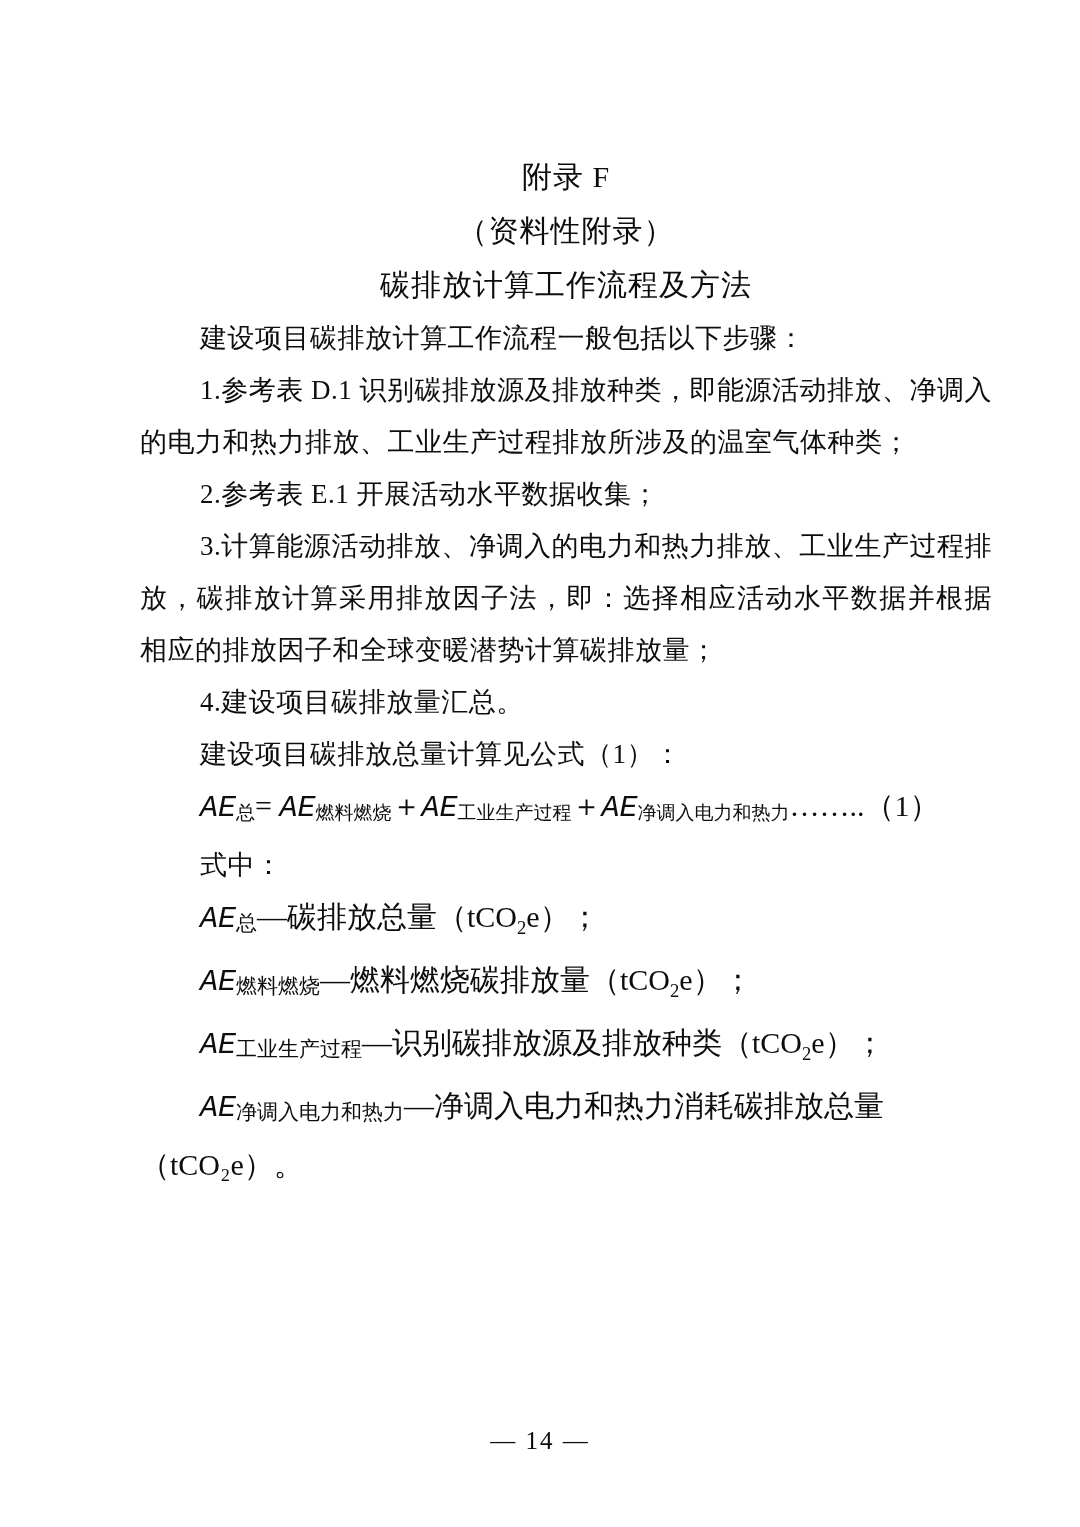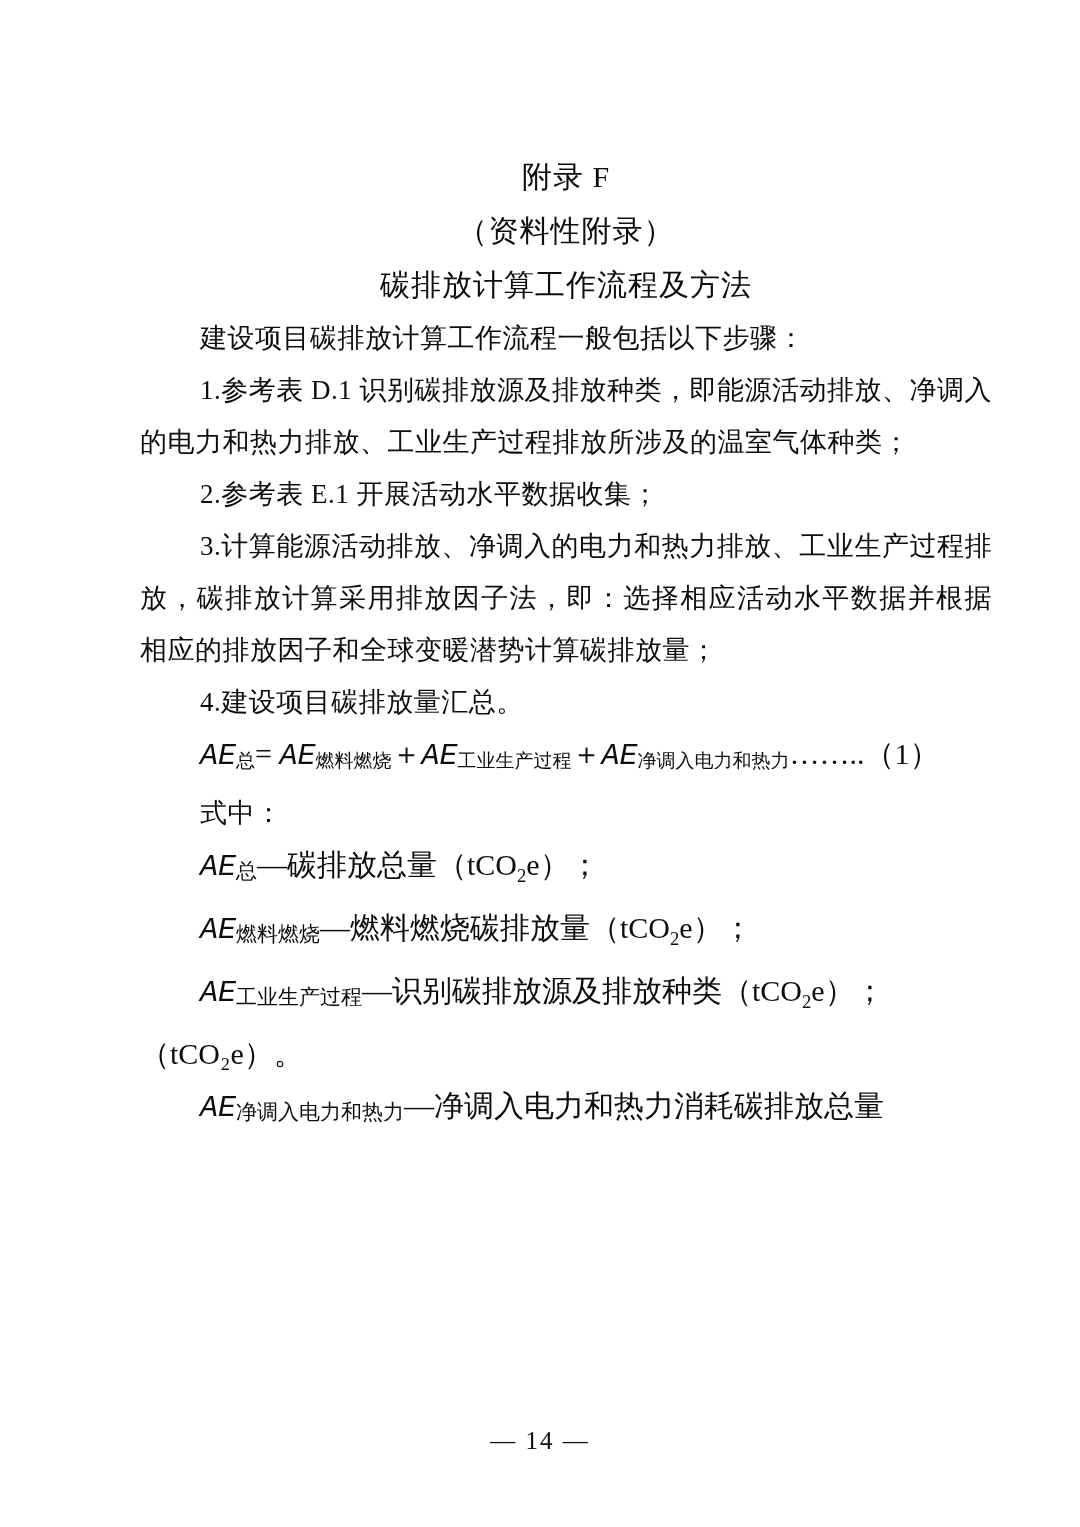--- a/index.html
+++ b/index.html
@@ -98,40 +98,41 @@
   <div class="center title-line">（资料性附录）</div>
   <div class="center title-line">碳排放计算工作流程及方法</div>
 
   <p class="body indent">建设项目碳排放计算工作流程一般包括以下步骤：</p>
 
   <p class="body indent">1.参考表 D.1 识别碳排放源及排放种类，即能源活动排放、净调入的电力和热力排放、工业生产过程排放所涉及的温室气体种类；</p>
   <p class="body indent">2.参考表 E.1 开展活动水平数据收集；</p>
   <p class="body indent">3.计算能源活动排放、净调入的电力和热力排放、工业生产过程排放，碳排放计算采用排放因子法，即：选择相应活动水平数据并根据相应的排放因子和全球变暖潜势计算碳排放量；</p>
   <p class="body indent">4.建设项目碳排放量汇总。</p>
 
+  <p class="body indent">建设项目碳排放总量计算见公式（1）：</p>
 
   <p class="formula">
     <span class="it">AE</span><span class="sub">总</span><span>=</span>
     <span class="it">AE</span><span class="sub">燃料燃烧</span><span>＋</span><span class="it">AE</span><span class="sub">工业生产过程</span><span>＋</span><span class="it">AE</span><span class="sub">净调入电力和热力</span><span>……..</span><span>（1）</span>
   </p>
 
   <p class="body indent">式中：</p>
 
   <p class="defline">
     <span class="it">AE</span><span class="sub2">总</span><span>—</span><span>碳排放总量（tCO</span><sub>2</sub><span>e）；</span>
   </p>
 
   <p class="defline">
     <span class="it">AE</span><span class="sub2">燃料燃烧</span><span>—</span><span>燃料燃烧碳排放量（tCO</span><sub>2</sub><span>e）；</span>
   </p>
 
   <p class="defline">
     <span class="it">AE</span><span class="sub2">工业生产过程</span><span>—</span><span>识别碳排放源及排放种类（tCO</span><sub>2</sub><span>e）；</span>
   </p>
 
-  <p class="defline cont">（tCO₂e）。</p>
   <p class="defline">
     <span class="it">AE</span><span class="sub2">净调入电力和热力</span><span>—</span><span>净调入电力和热力消耗碳排放总量</span>
   </p>
+  <p class="defline cont">（tCO₂e）。</p>
 
 </div>
 
 <div class="footer">— 14 —</div>
 
 </body></html>

